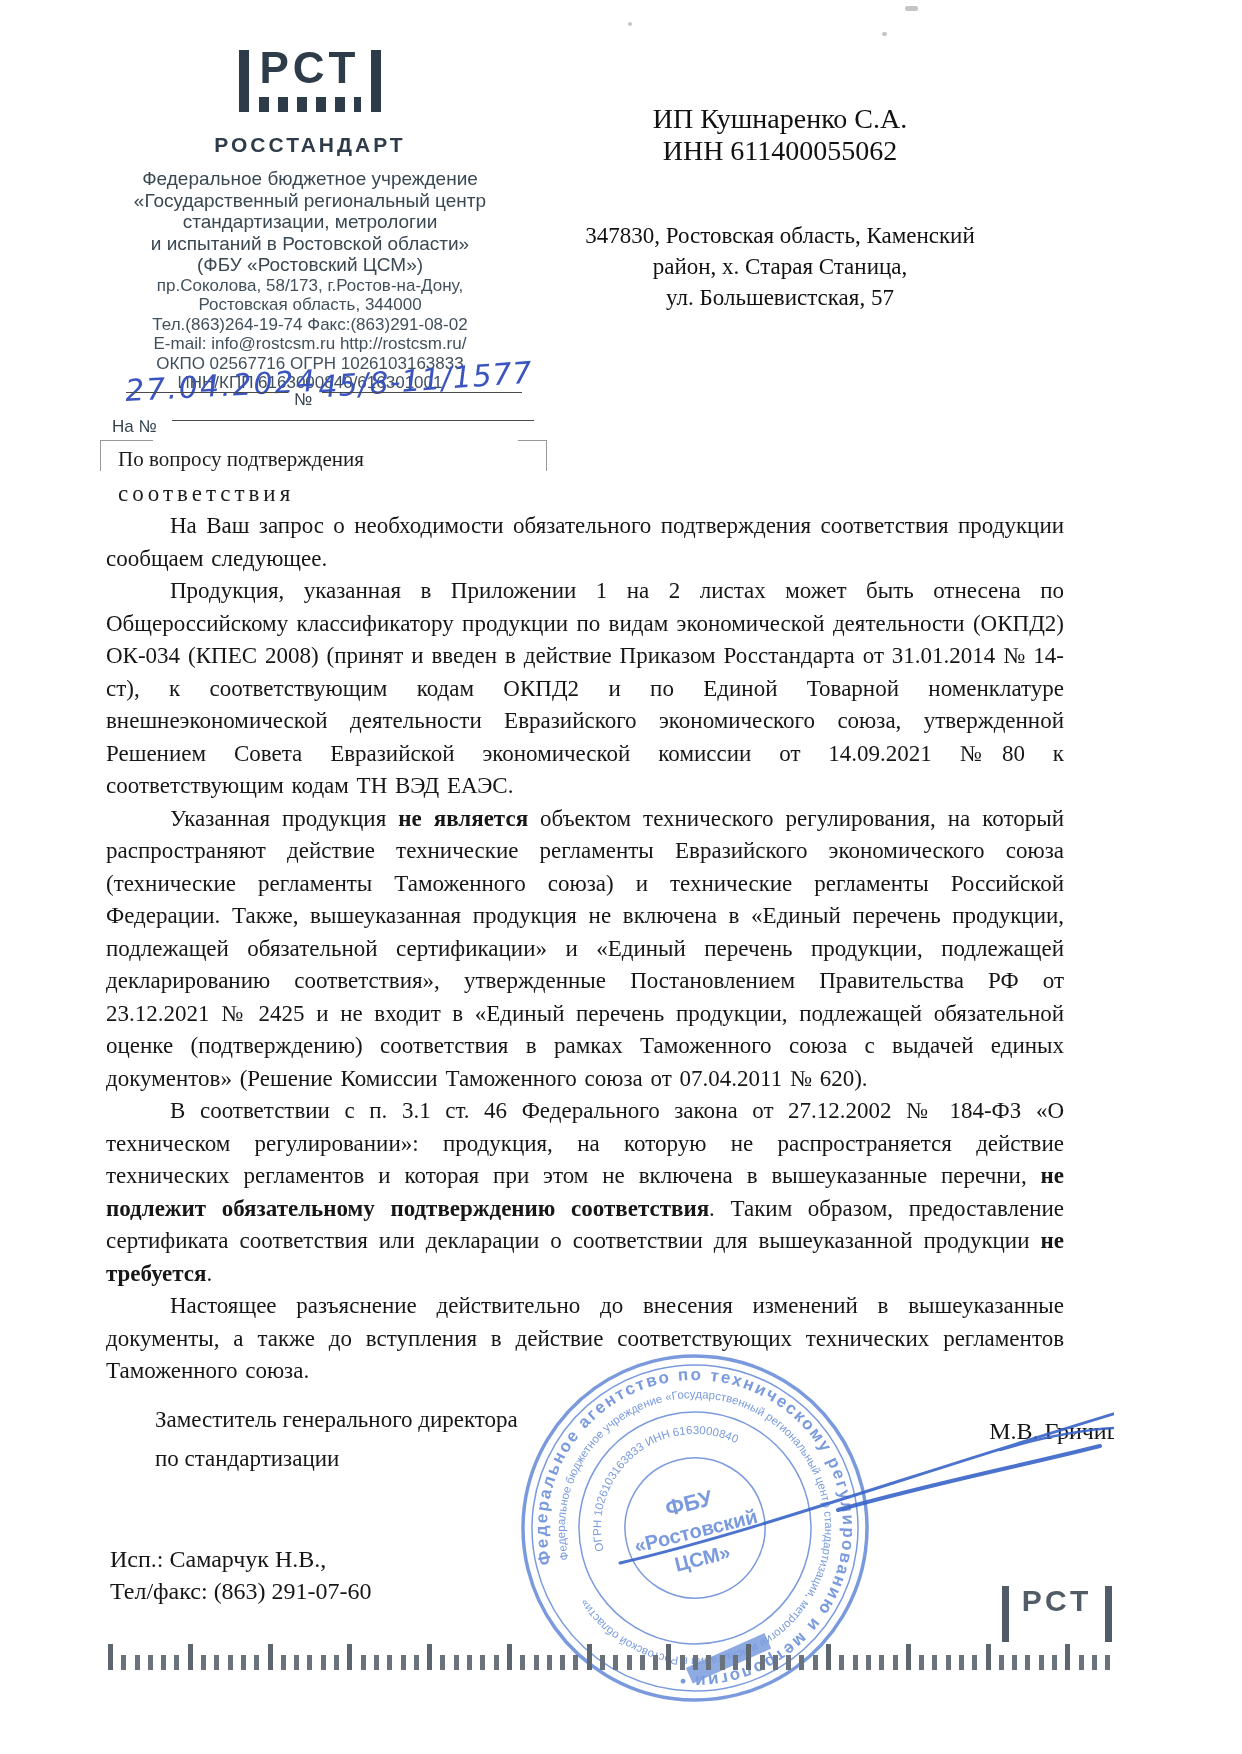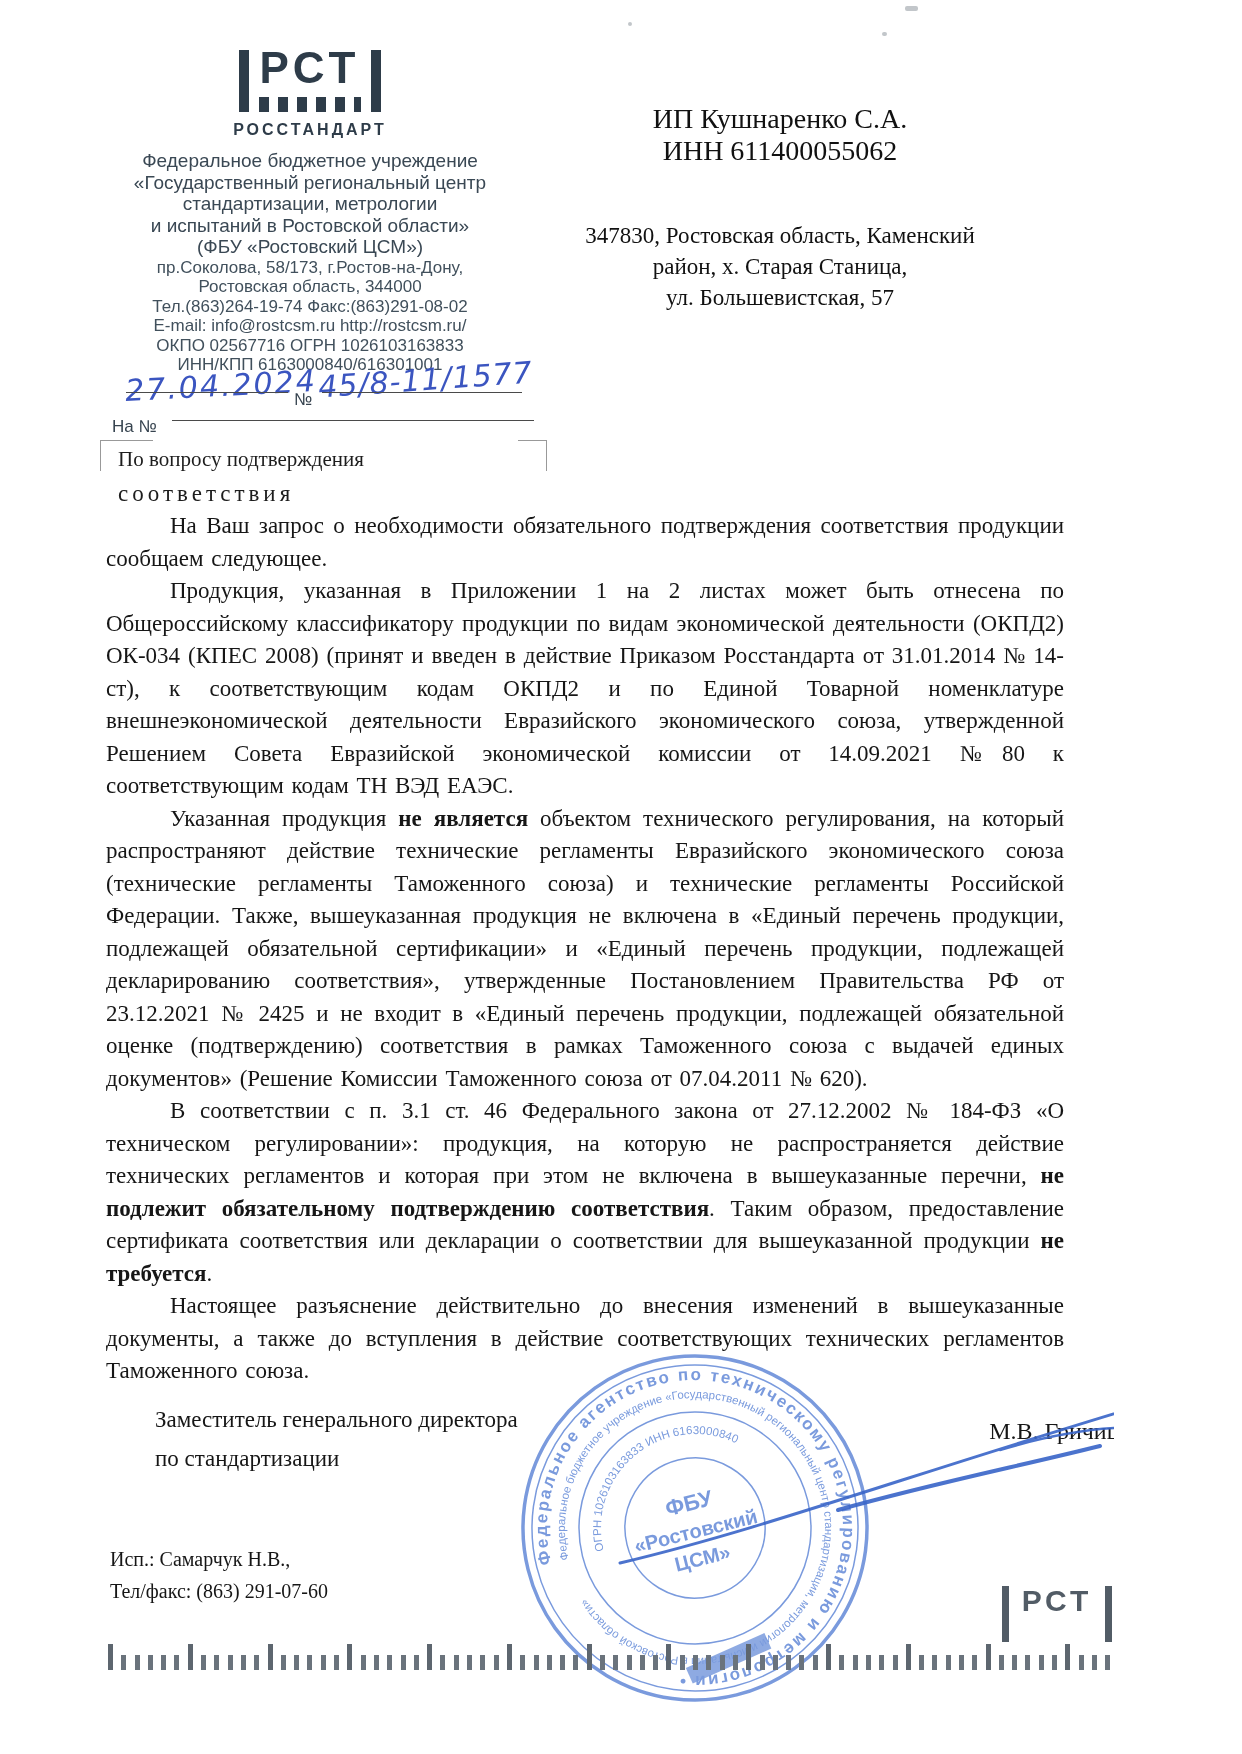--- a/index.html
+++ b/index.html
@@ -6,21 +6,21 @@
   .page{position:relative;width:1114px;height:1754px;background:#fff;overflow:hidden;
         font-family:"Liberation Sans",sans-serif;color:#1c1c1c;}
   
   .lh{position:absolute;left:100px;top:50px;width:420px;text-align:center;color:#36434f;}
   .logo-row{display:flex;justify-content:center;align-items:stretch;gap:10px;height:62px;}
   .logo-bar{width:10px;background:#2e3c49;}
   .logo-mid{display:flex;flex-direction:column;align-items:center;justify-content:space-between;}
   .logo-text{font-size:44px;font-weight:bold;letter-spacing:5px;color:#2e3c49;line-height:0.82;}
   .logo-dashes{width:102px;height:15px;
     background:repeating-linear-gradient(90deg,#2e3c49 0 10px,transparent 10px 19px);}
-  .agency{margin-top:9px;font-size:16px;font-weight:bold;letter-spacing:3px;color:#2e3c49;}
+  .agency{margin-top:21px;font-size:21px;font-weight:bold;letter-spacing:3px;color:#2e3c49;}
   .org{margin-top:11px;font-size:19px;line-height:21.5px;color:#3a4854;}
   .contact{margin-top:0;font-size:17px;line-height:19.5px;color:#41505c;}
   
   .hand{position:absolute;font-family:"DejaVu Sans",sans-serif;font-style:italic;
         color:#3b55c0;white-space:nowrap;}
   .hw-date{left:125px;top:368px;font-size:30px;letter-spacing:2px;transform:rotate(-3deg);}
   .hw-num{left:318px;top:362px;font-size:30px;letter-spacing:1px;transform:rotate(-4deg);}
   .uline{position:absolute;border-bottom:1.5px solid #4a4a4a;}
   .no-label{position:absolute;left:294px;top:390px;font-size:17px;color:#36434f;}
   .nano-label{position:absolute;left:112px;top:417px;font-size:17px;color:#36434f;}
@@ -41,21 +41,21 @@
              font-family:"Liberation Serif",serif;font-size:23px;line-height:32.5px;
              text-align:justify;color:#161616;word-spacing:2px;}
   .body-text p{margin:0;text-indent:64px;}
   .body-text span.b{font-weight:bold;}
   
   .sig-pos{position:absolute;left:155px;top:1400px;font-family:"Liberation Serif",serif;
            font-size:23px;line-height:39px;color:#161616;}
   .sig-name{position:absolute;left:960px;top:1418px;width:220px;text-align:center;
             font-family:"Liberation Serif",serif;font-size:24px;color:#161616;}
   .executor{position:absolute;left:110px;top:1543px;font-family:"Liberation Serif",serif;
-            font-size:20px;line-height:32px;color:#161616;}
+            font-size:24px;line-height:32px;color:#161616;}
   .stamp{position:absolute;left:505px;top:1338px;width:380px;height:380px;
          transform:rotate(-14deg);opacity:0.82;}
   .signature-svg{position:absolute;left:600px;top:1378px;width:560px;height:200px;}
   
   .ruler{position:absolute;left:108px;top:1642px;width:1062px;height:28px;
          display:flex;align-items:flex-end;gap:8.3px;}
   .tick{width:5px;height:15px;background:#6a737c;flex:0 0 auto;}
   .tick.tall{height:26px;background:#5d666f;}
   .f-logo{position:absolute;left:1002px;top:1586px;width:110px;height:56px;}
   .f-bar{position:absolute;top:0;width:7px;height:56px;background:#525c66;}

